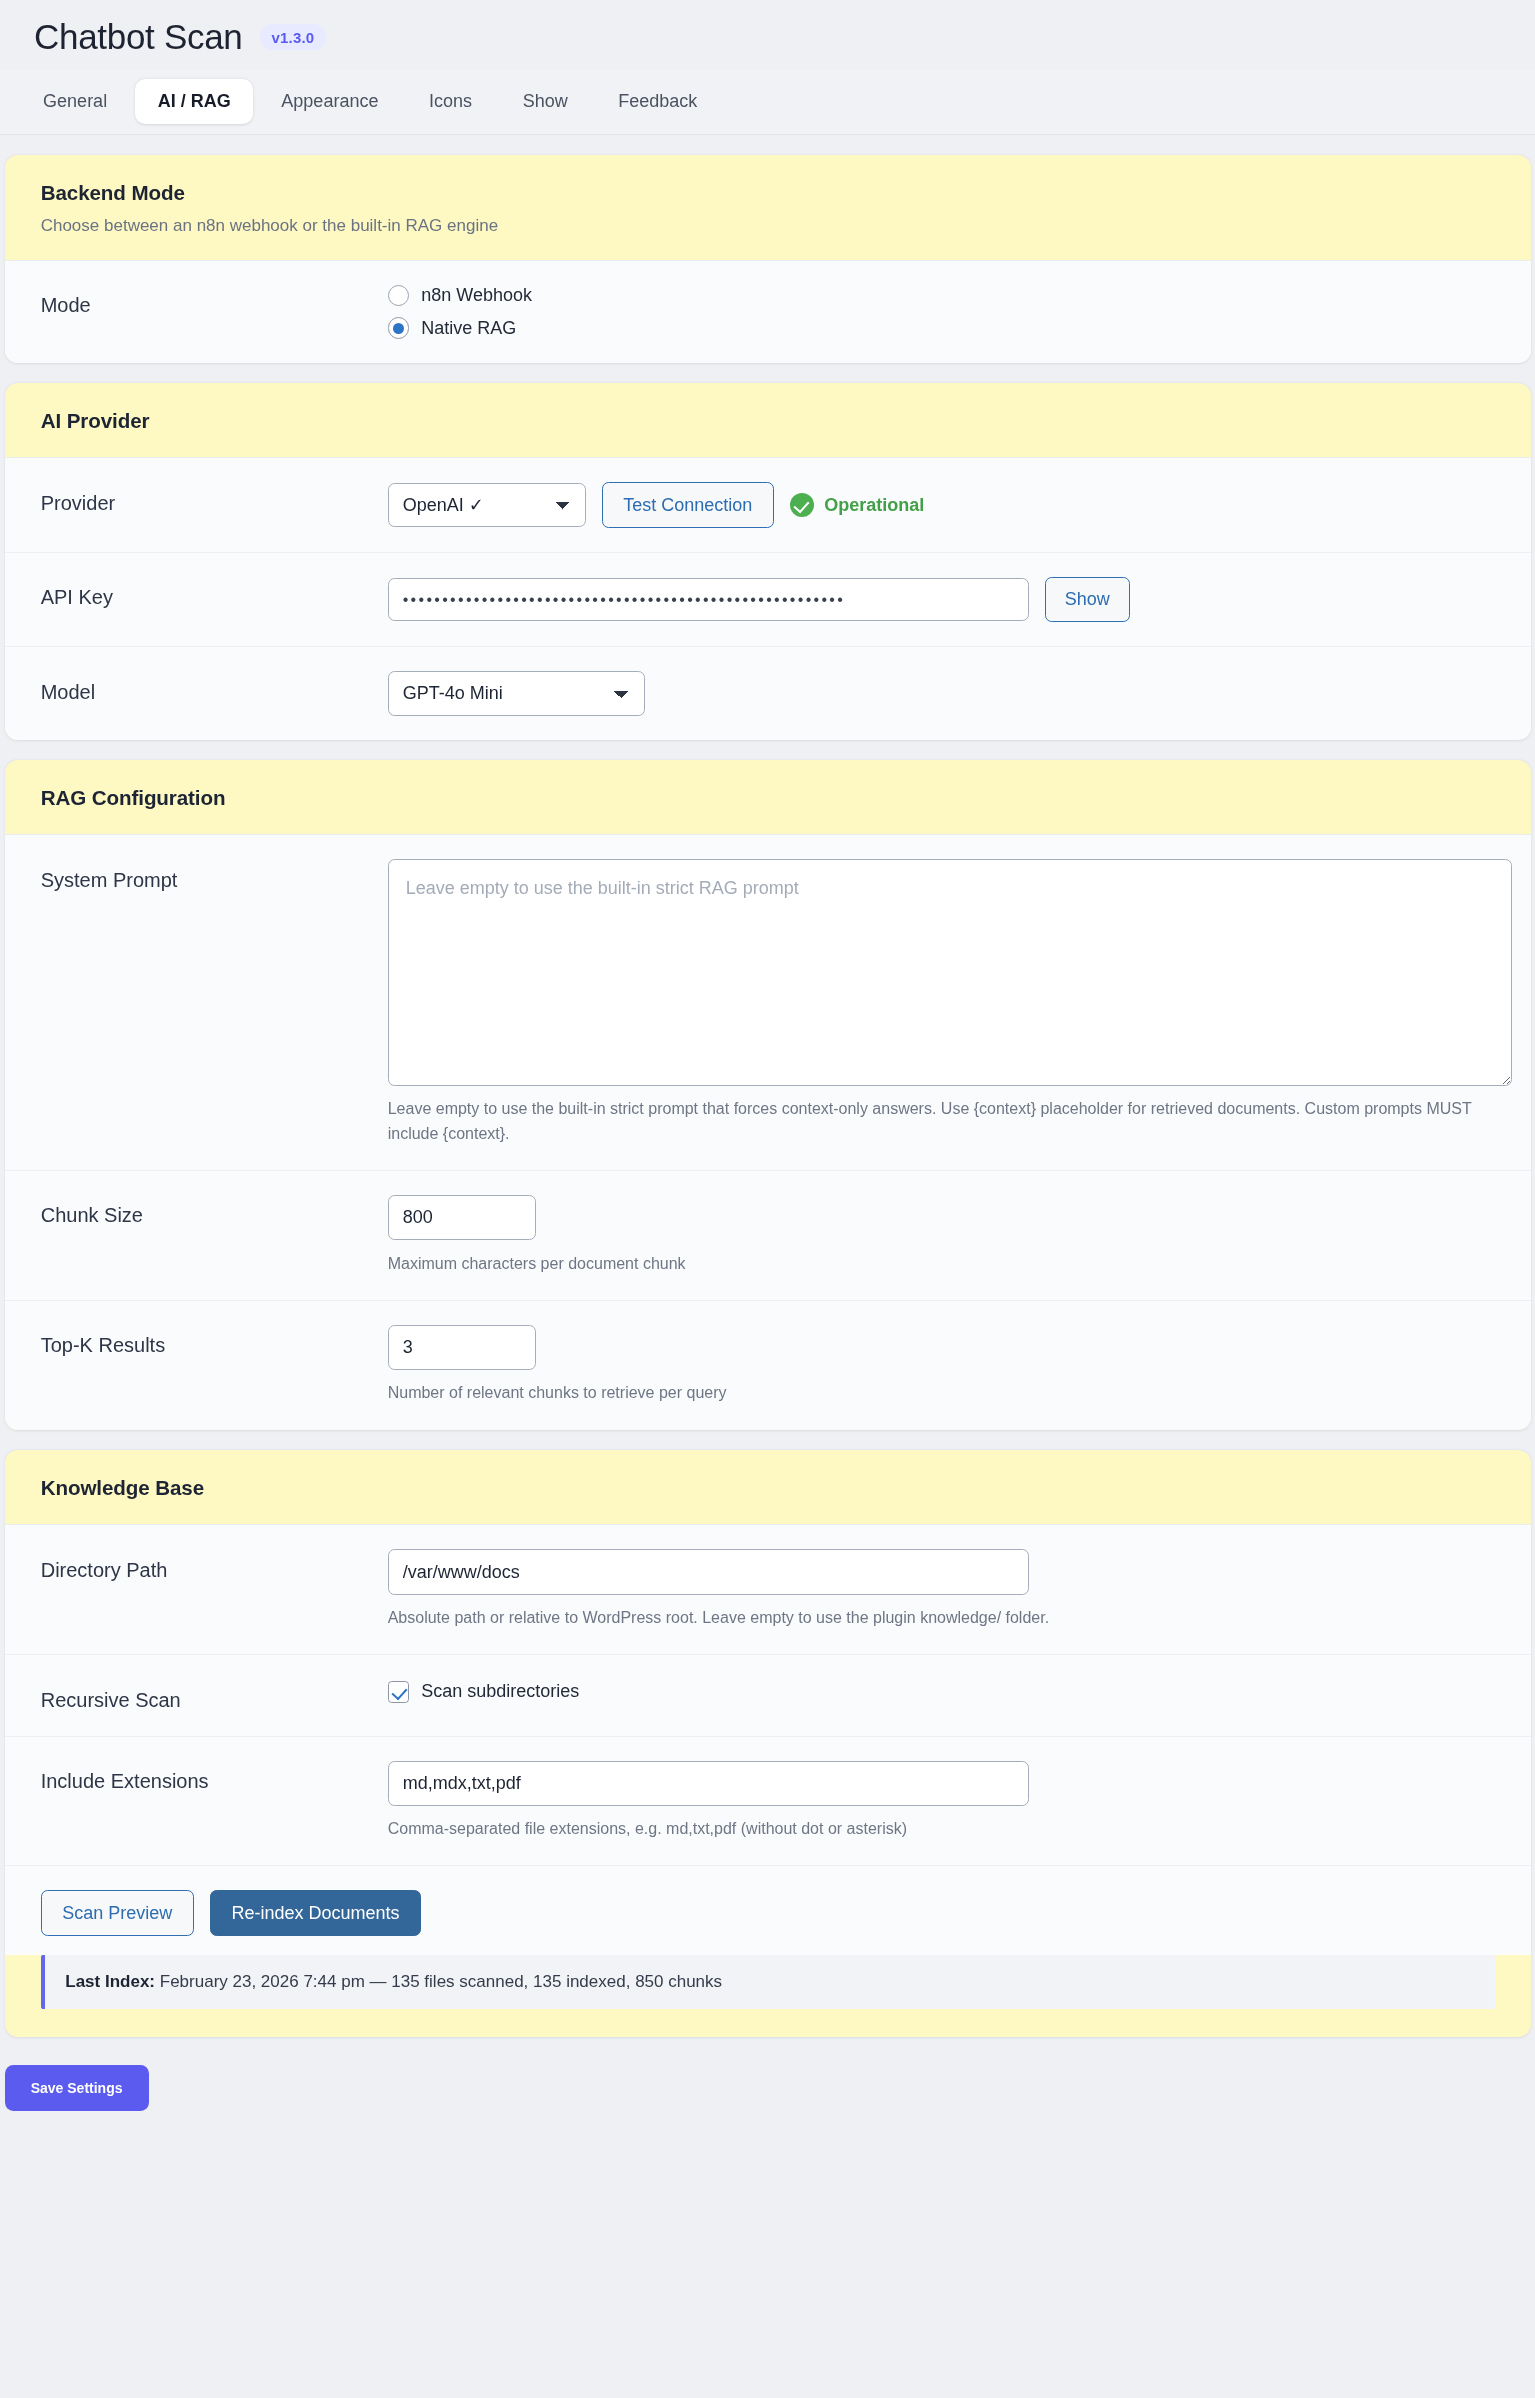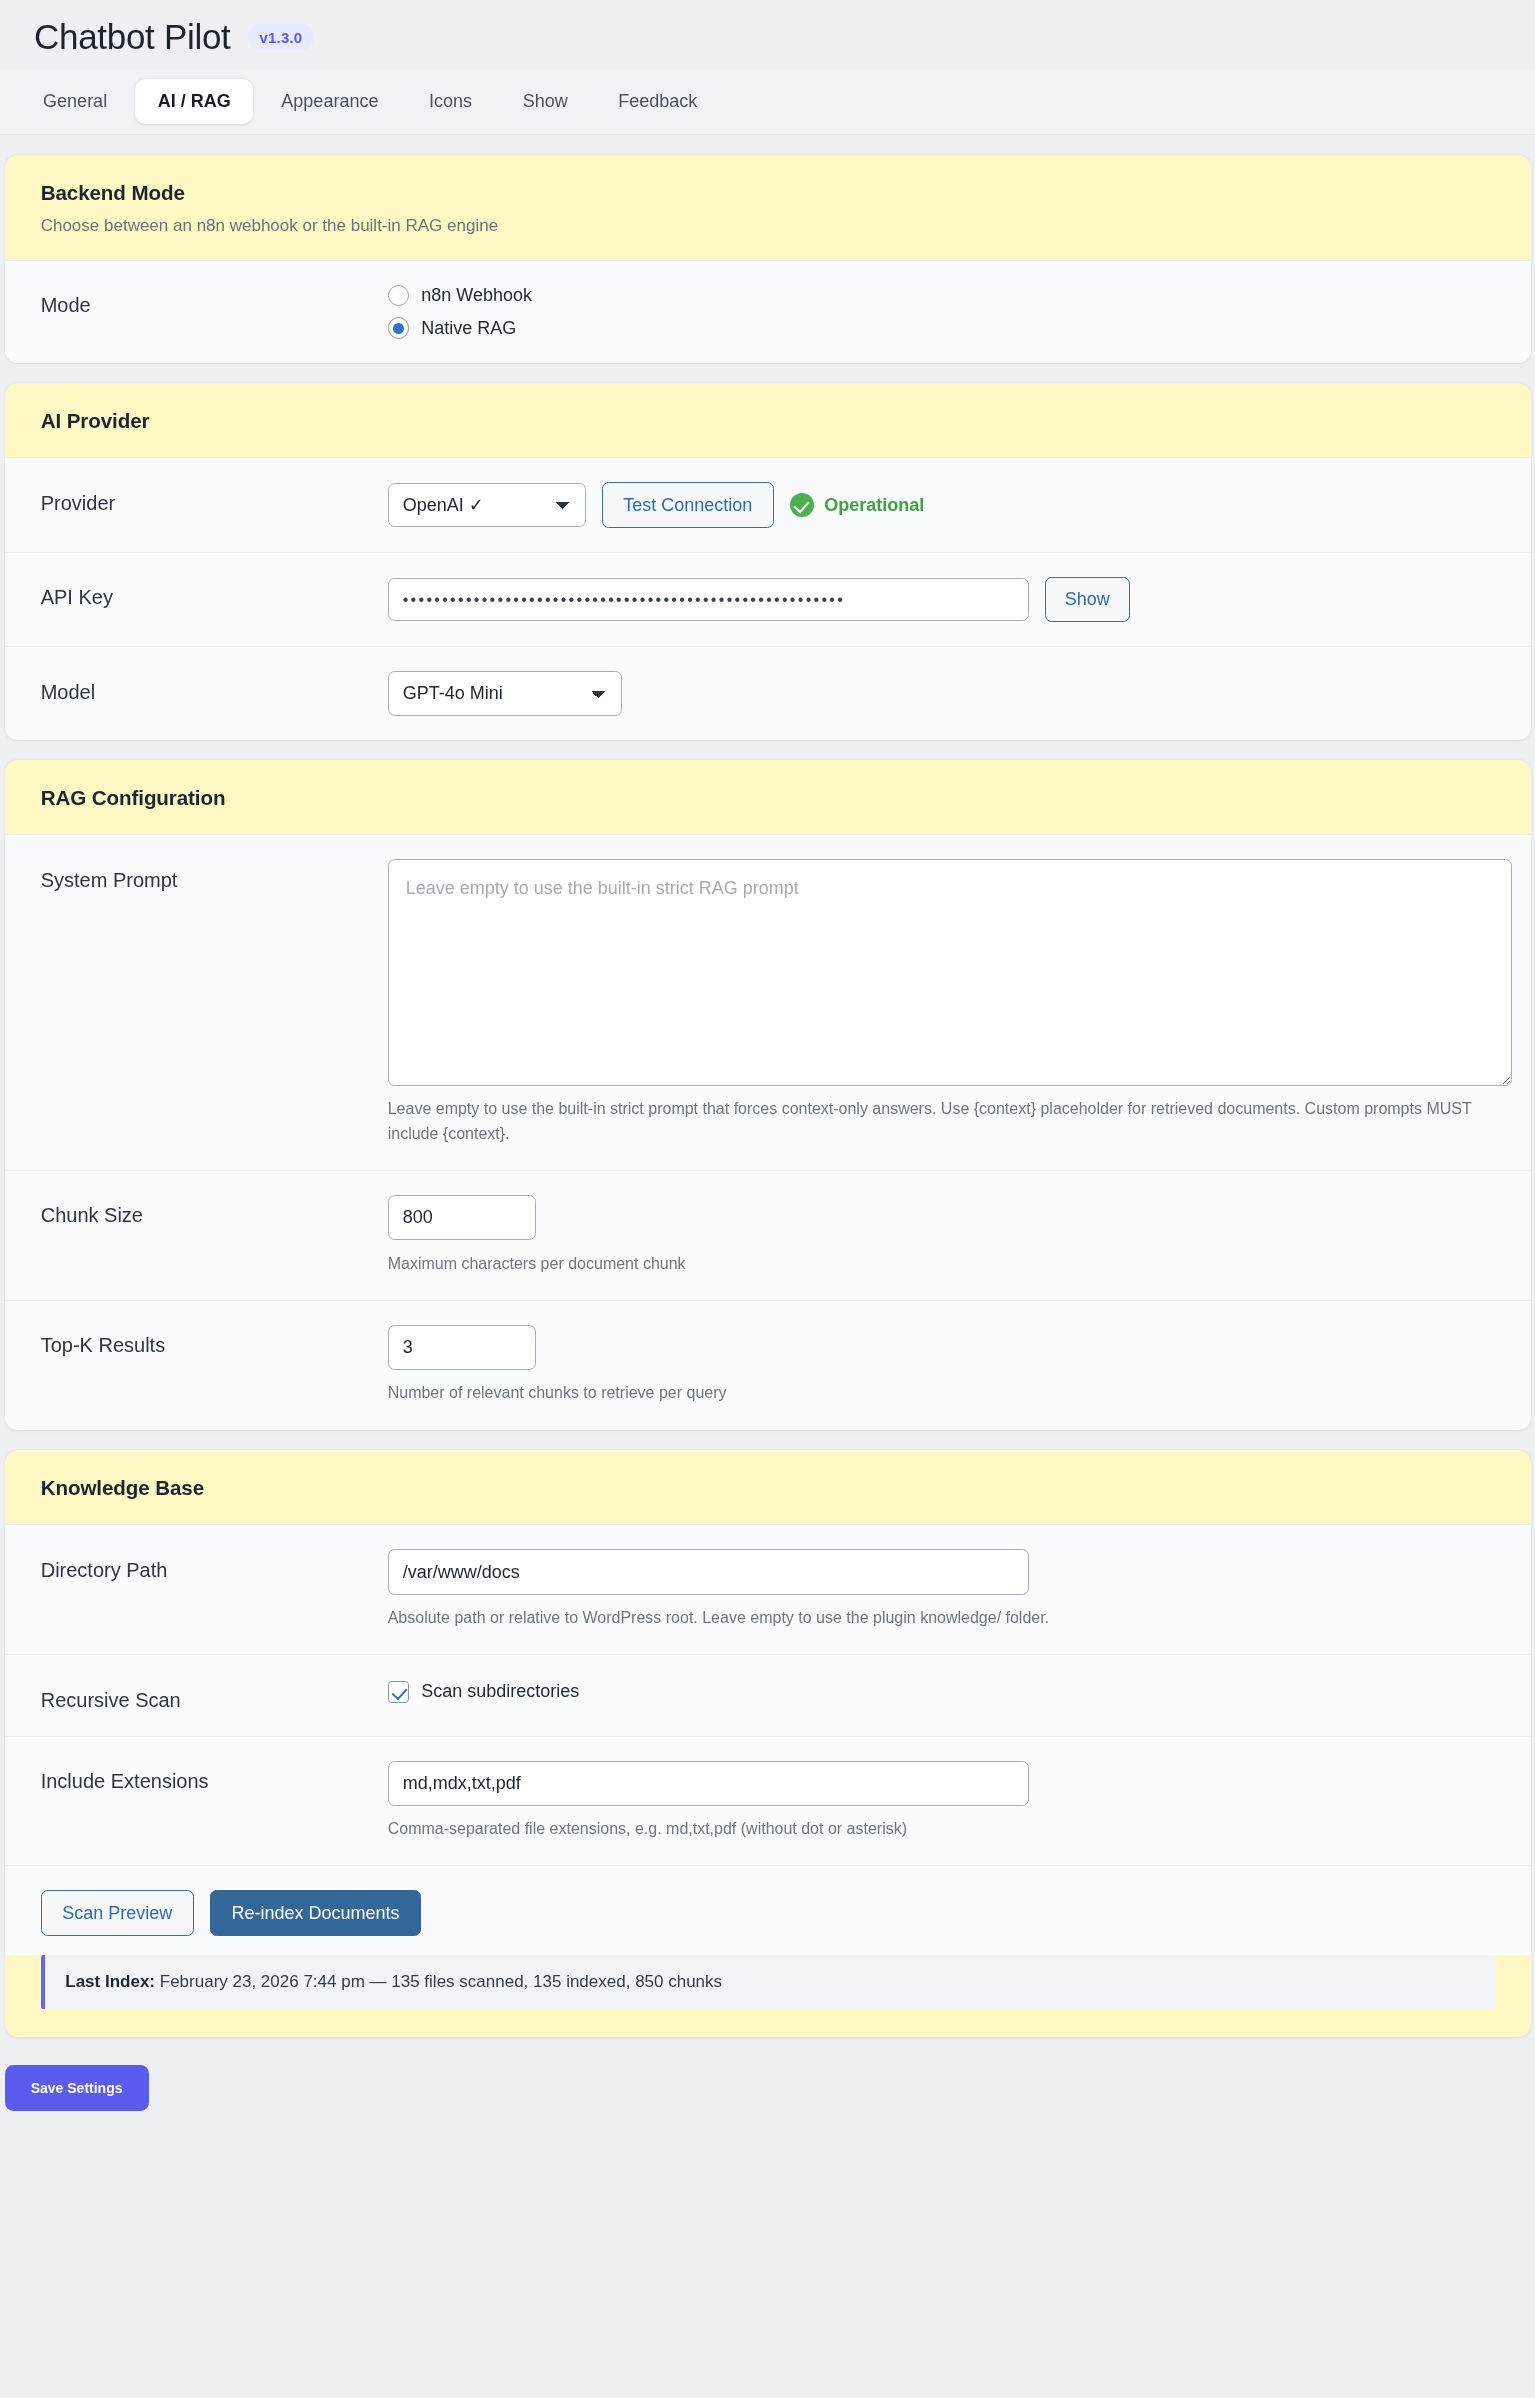--- a/index.html
+++ b/index.html
@@ -167,21 +167,21 @@
       linear-gradient(45deg, transparent 50%, #2c3444 50%),
       linear-gradient(135deg, #2c3444 50%, transparent 50%);
     background-position:
       calc(100% - 22.5px) calc(50% + 0.9px),
       calc(100% - 15px) calc(50% + 0.9px);
     background-size: 7.5px 7.5px, 7.5px 7.5px;
     background-repeat: no-repeat;
     cursor: pointer;
   }
   .w-prov { width: 198px; }
-  .w-model { width: 234px; }
+  .w-model { width: 257px; }
 
   .hint {
     margin-top: 11.2px;
     font-size: 16px;
     color: #6e7685;
     line-height: 1.52;
     max-width: 1124px;
   }
 
   
@@ -292,21 +292,21 @@
     cursor: pointer;
     font-family: "Liberation Sans", sans-serif;
   }
 </style>
 </head>
 <body>
 
 <div class="page">
 
   <div class="app-header">
-    <div class="app-title">Chatbot Pilot</div>
+    <div class="app-title">Chatbot Scan</div>
     <div class="version-badge">v1.3.0</div>
   </div>
 
   <div class="tabbar">
     <div class="tab">General</div>
     <div class="tab active">AI / RAG</div>
     <div class="tab">Appearance</div>
     <div class="tab">Icons</div>
     <div class="tab">Show</div>
     <div class="tab">Feedback</div>

